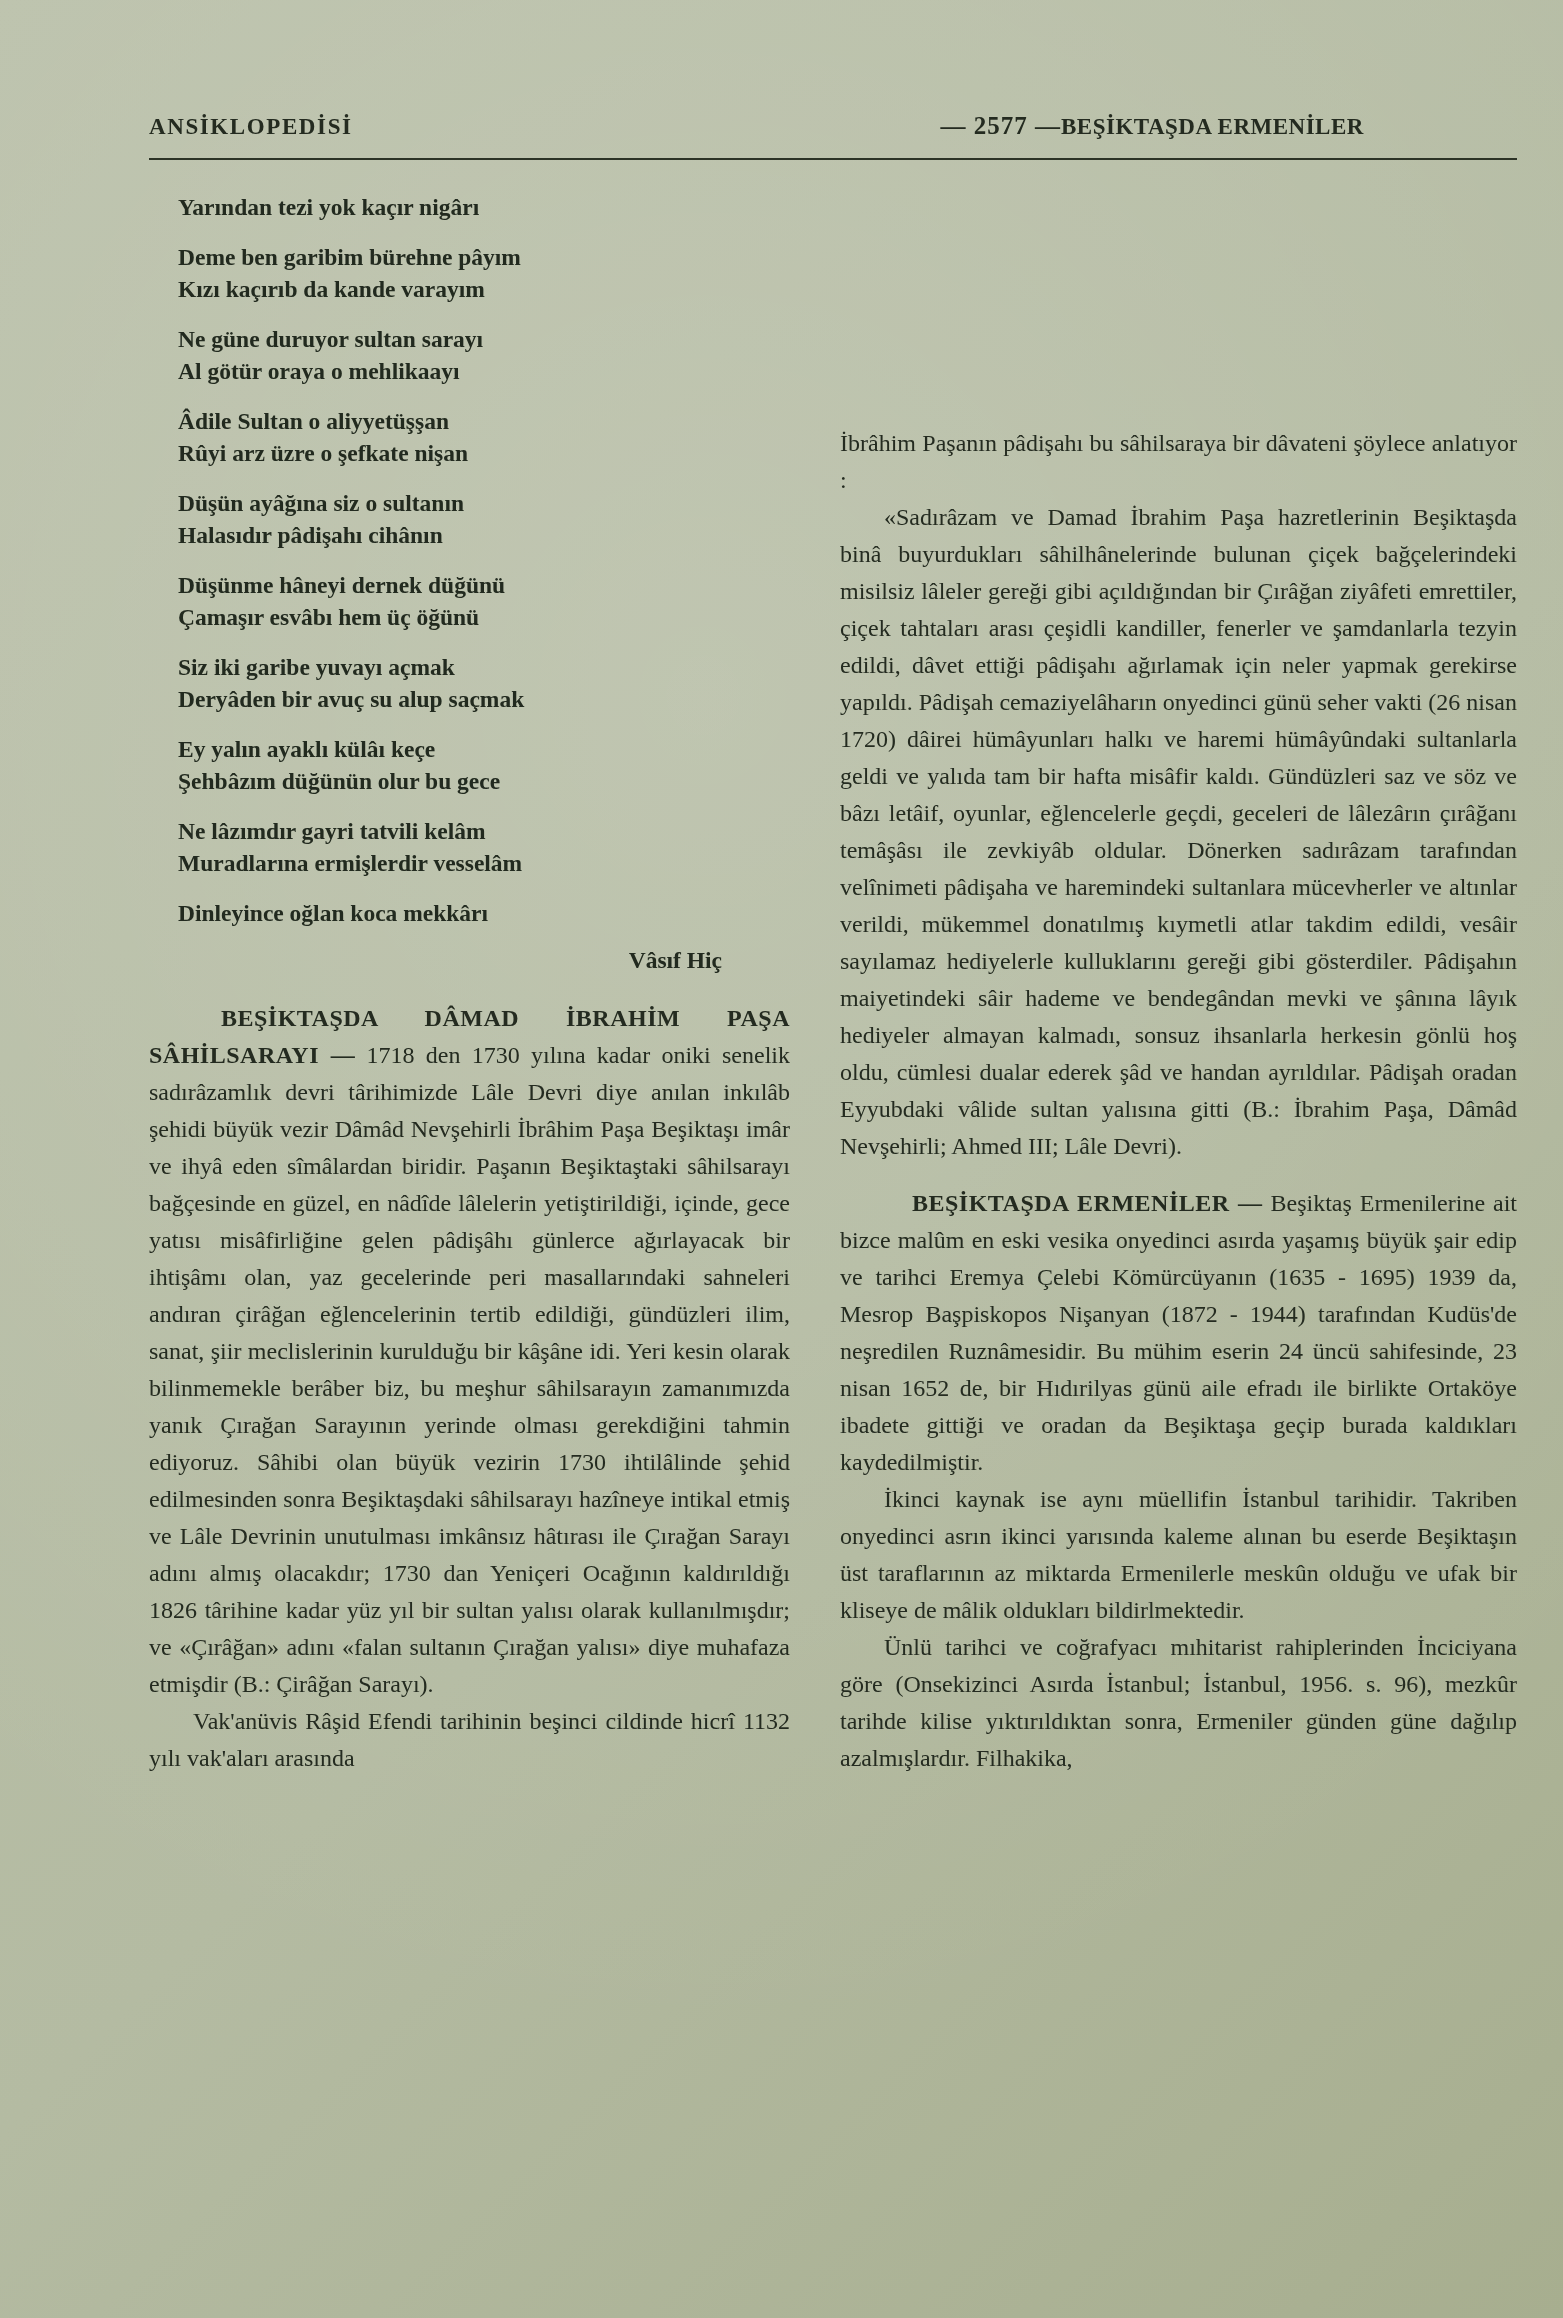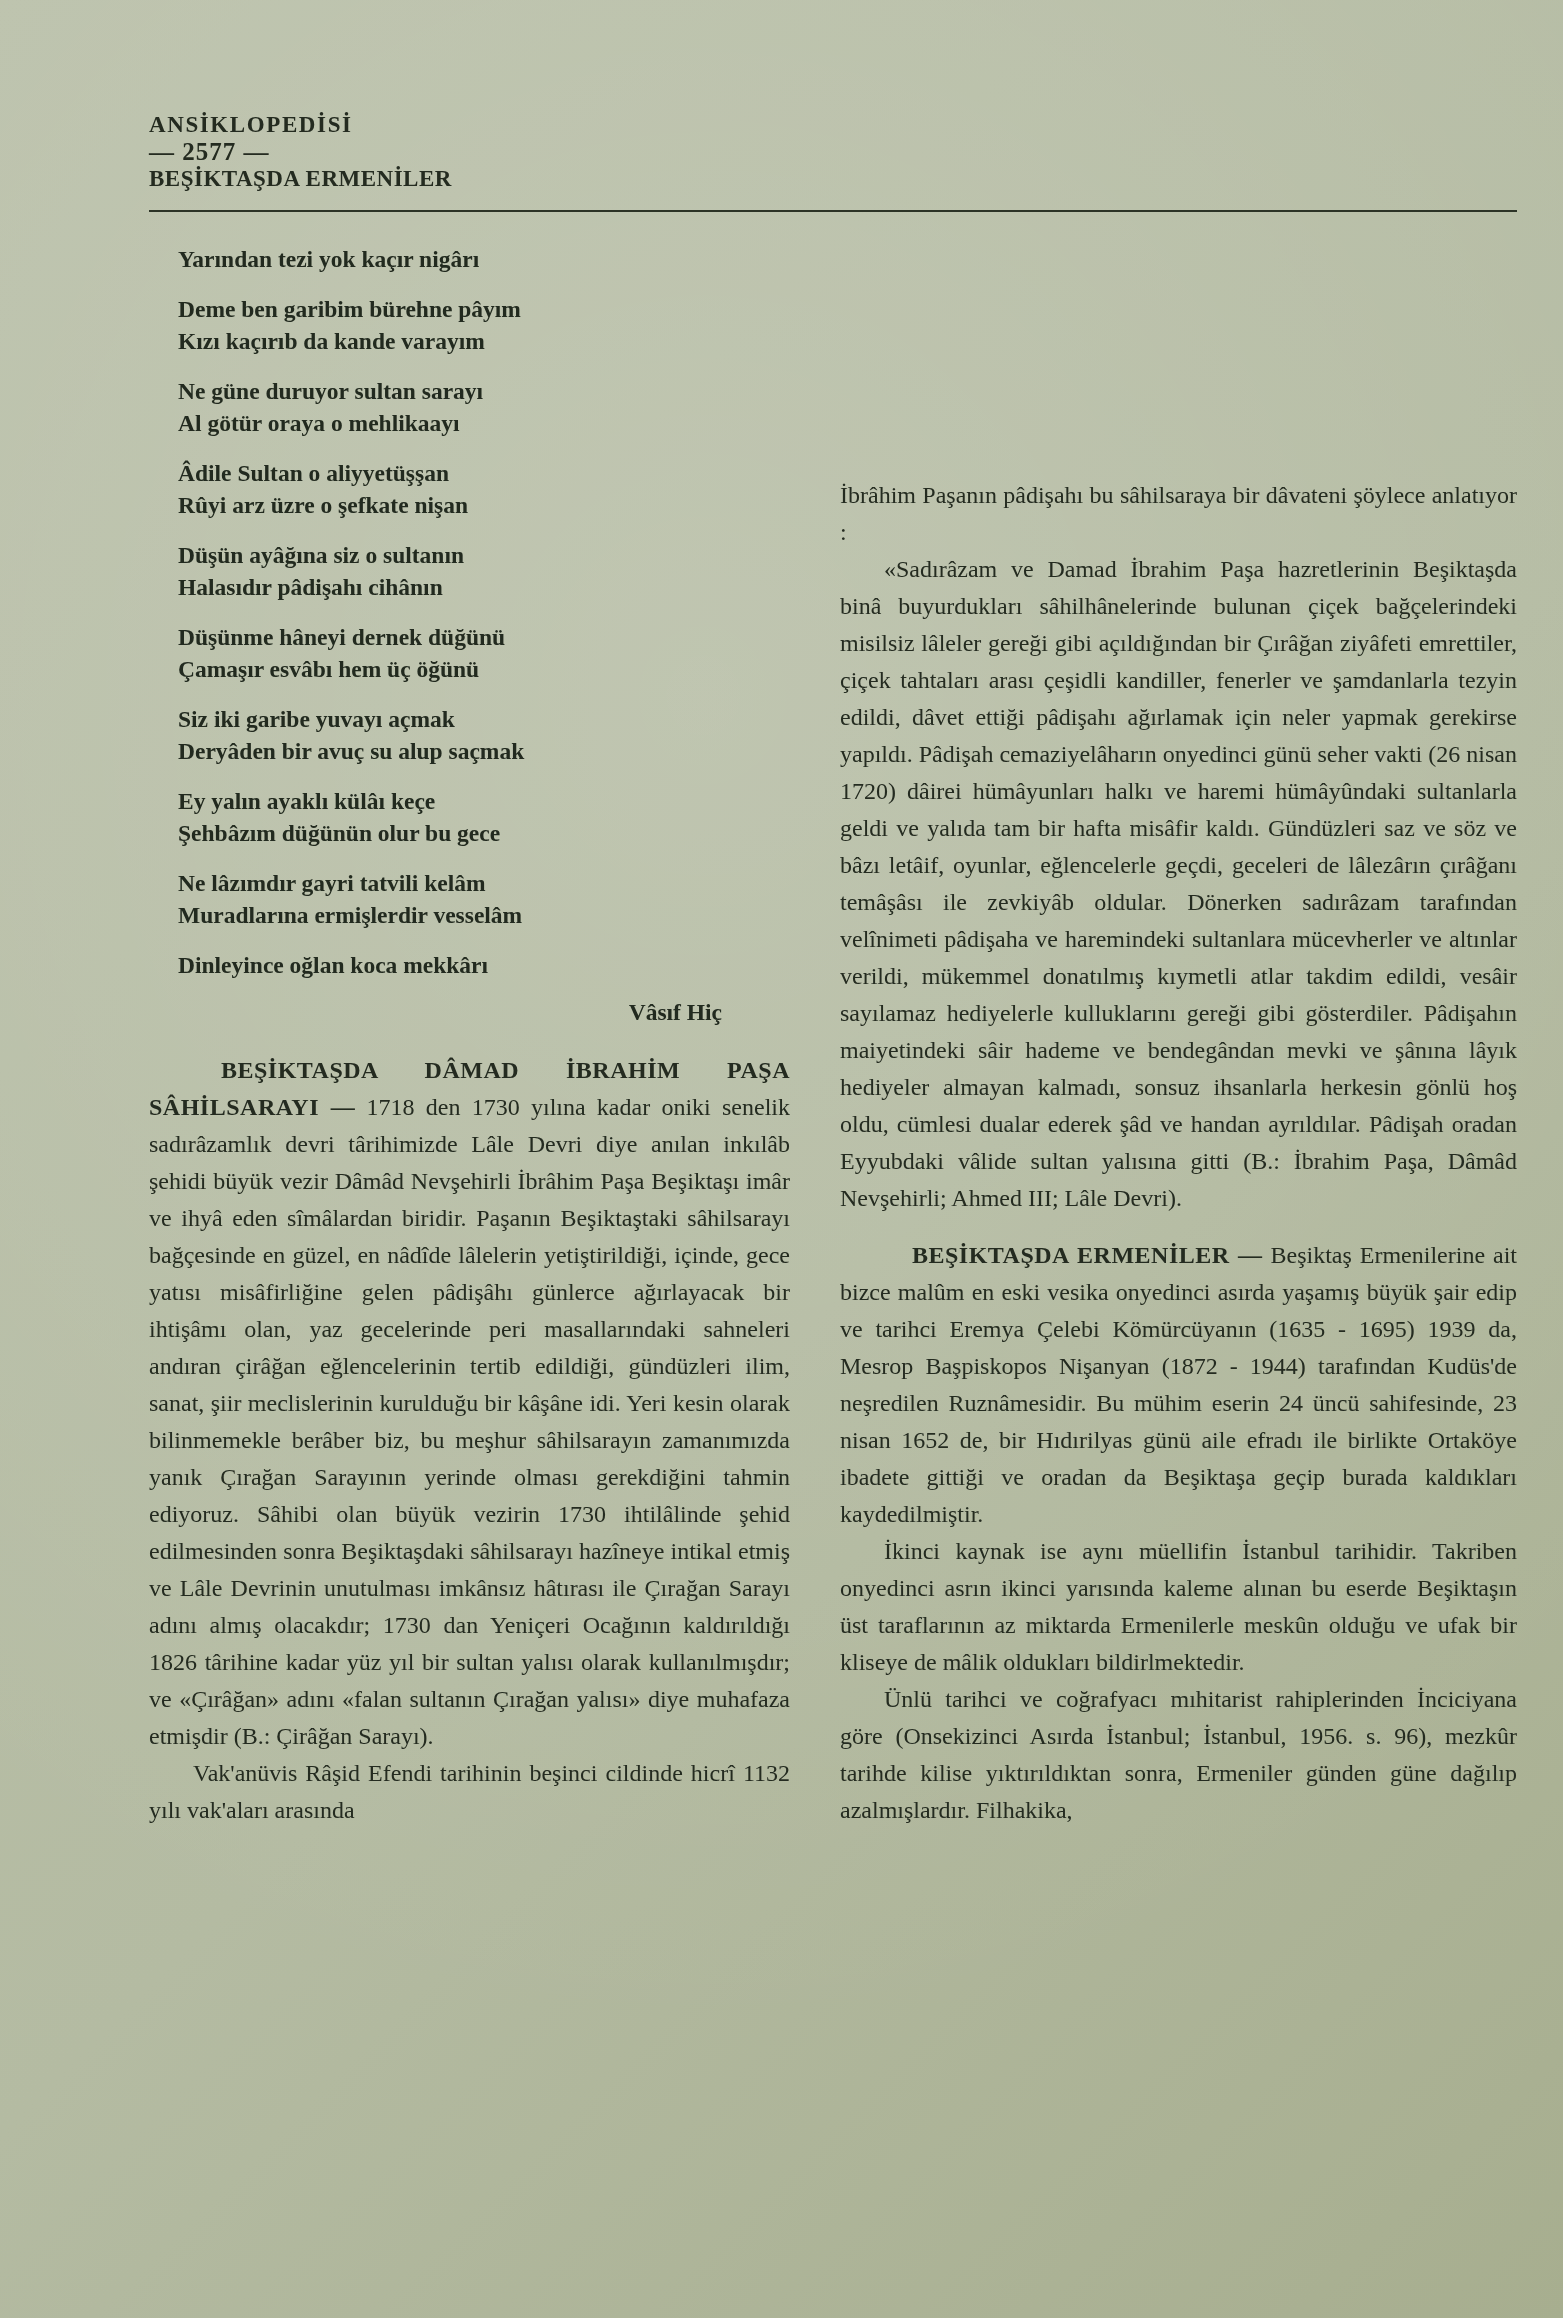--- a/index.html
+++ b/index.html
@@ -18,25 +18,24 @@
     overflow: hidden;
     background-color: #b4bba2;
     background-image:
       radial-gradient(130% 95% at 45% 30%, rgba(255,255,255,0.12), rgba(0,0,0,0) 62%),
       linear-gradient(135deg, #bcc2ac 0%, #b4bba2 55%, #a7ae8f 100%);
   }
   .header {
     display: flex;
     align-items: baseline;
     font-weight: bold;
-    flex-direction: column;
   }
   .header .h-left  { flex: 1; text-align: left;  font-size: 23px; letter-spacing: 1.6px; }
   .header .h-center{ flex: 1; text-align: right; font-size: 25px; letter-spacing: 1px; }
-  .header .h-right { flex: 1; text-align: right; font-size: 23px; letter-spacing: 0.5px; }
+  .header .h-right { flex: 1; text-align: left; font-size: 23px; letter-spacing: 0.5px; }
   .rule {
     margin-top: 18px;
     border-bottom: 2.6px solid #2c3326;
     height: 0;
   }
   .columns {
     display: flex;
     gap: 50px;
     margin-top: 31px;
     align-items: flex-end;

